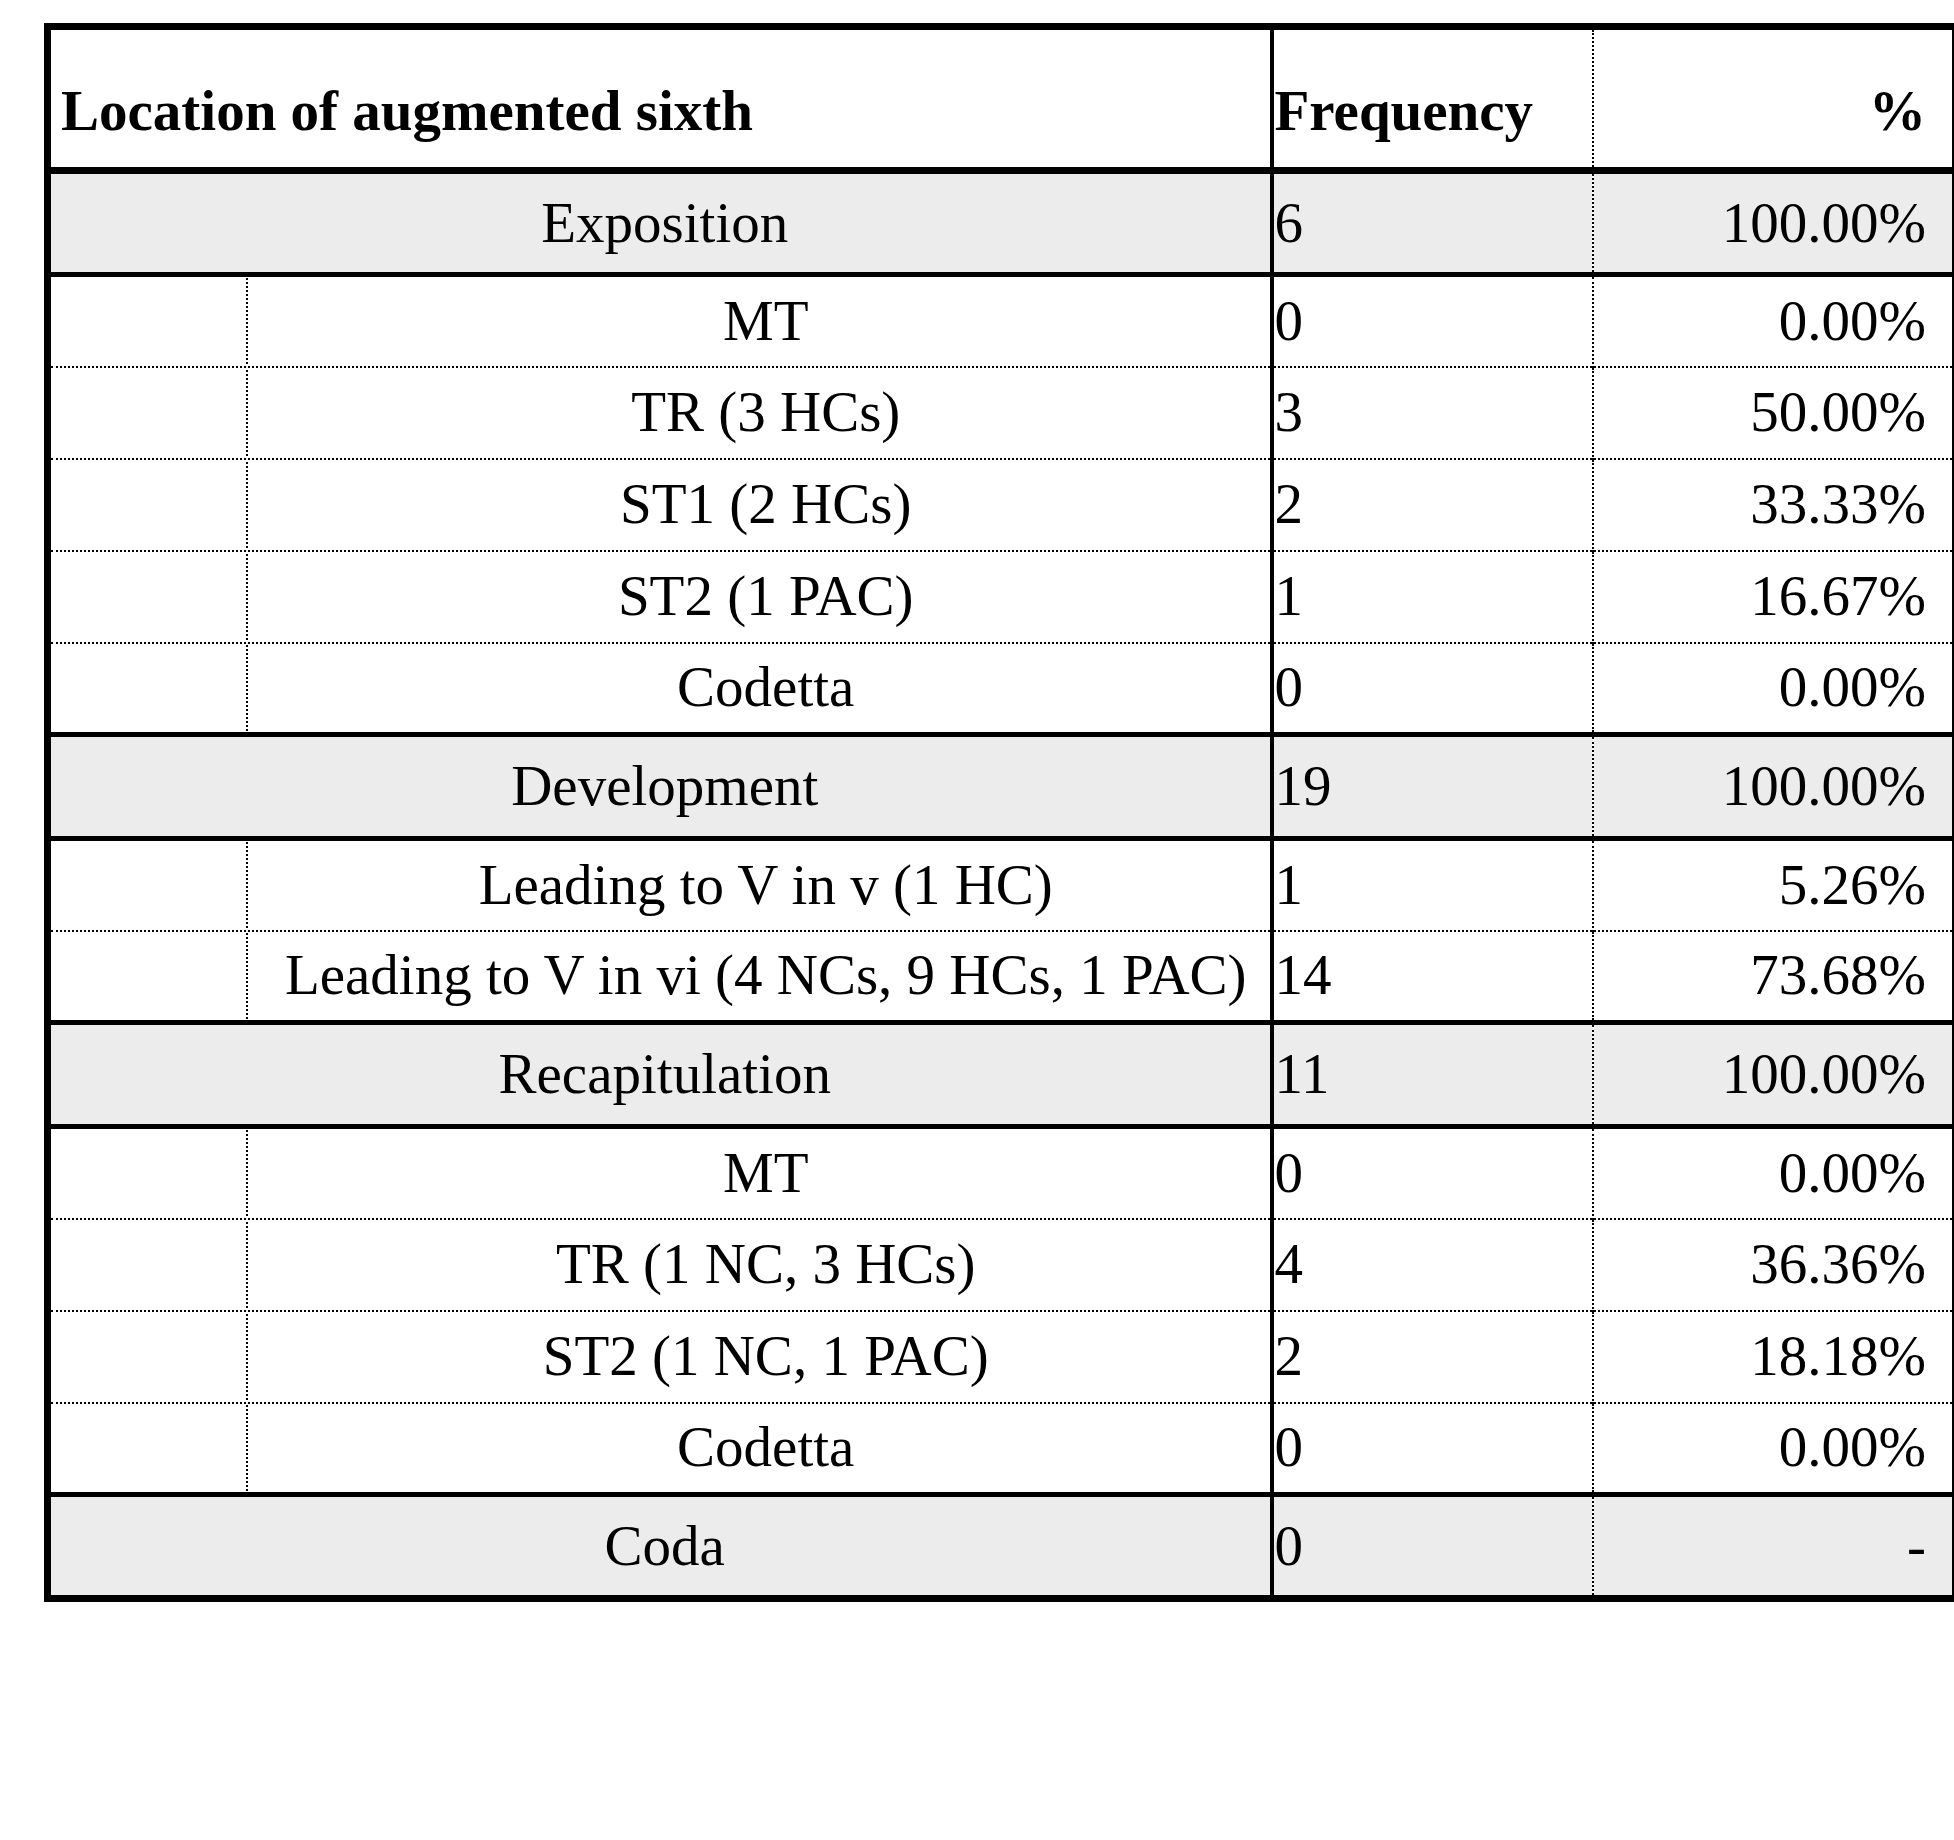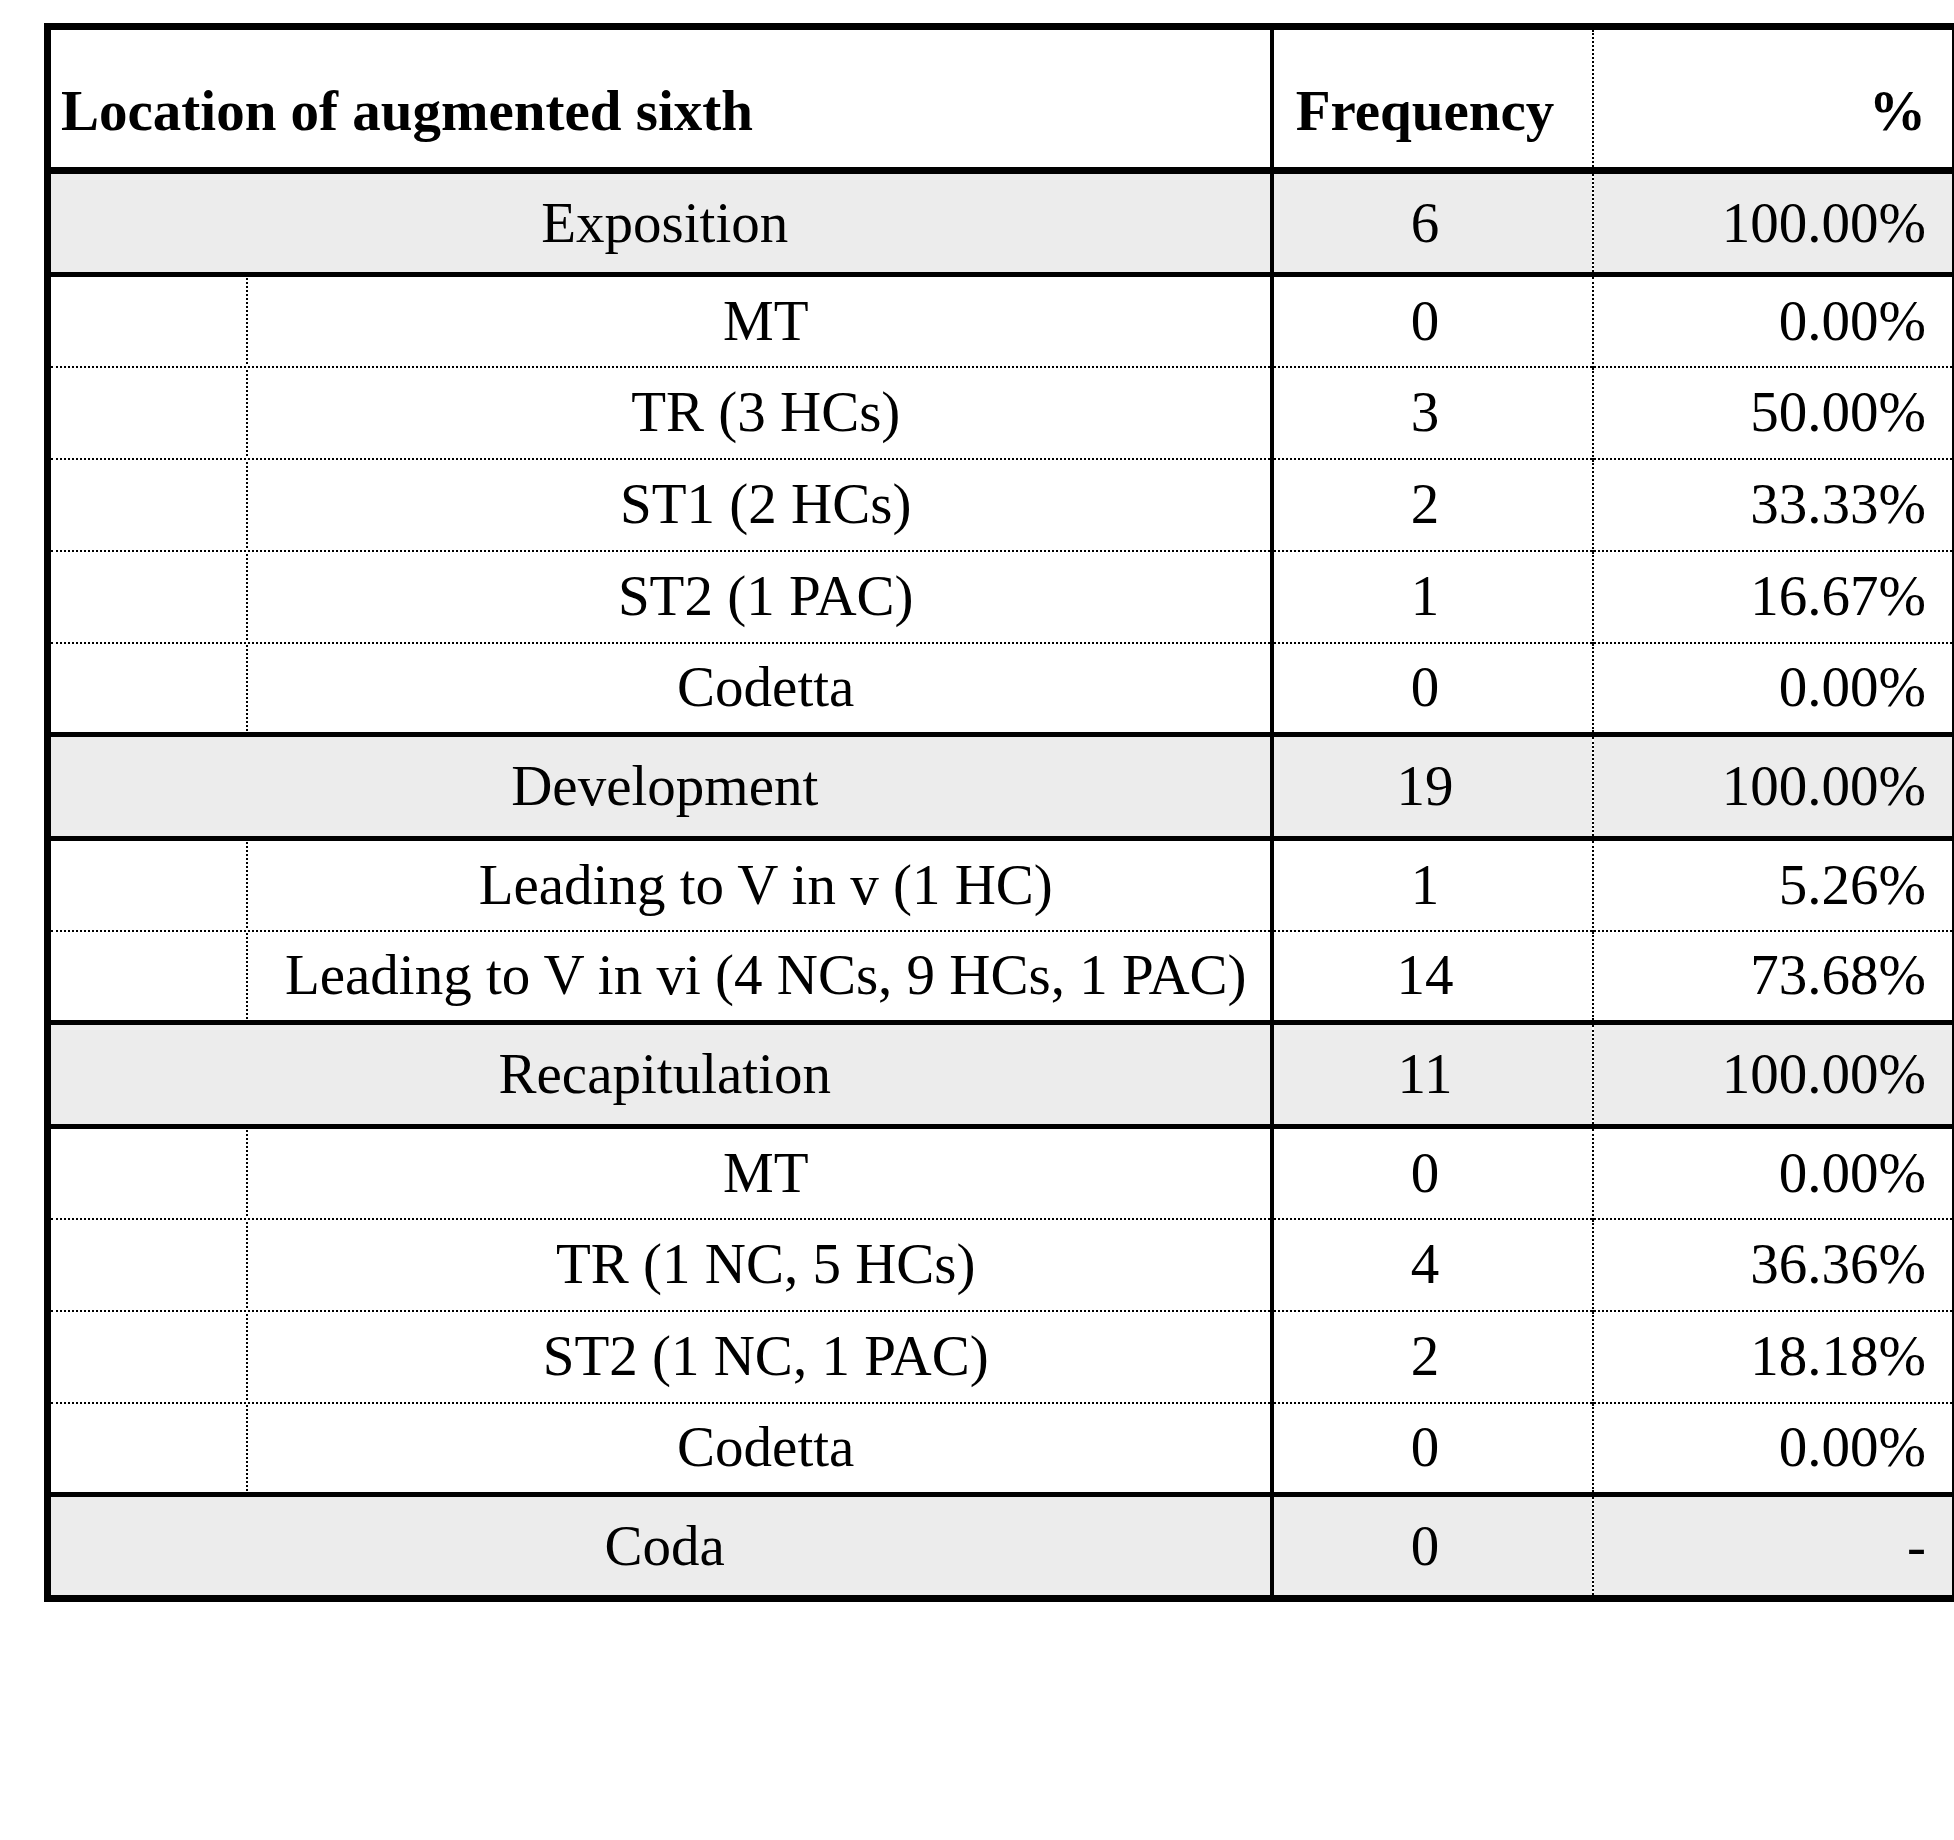--- a/index.html
+++ b/index.html
@@ -47,21 +47,21 @@
     font-weight: bold;
     vertical-align: bottom;
     padding-bottom: 24px;
     border-bottom: 7px solid var(--border-color);
   }
   th.loc {
     text-align: left;
     padding-left: 10px;
   }
   th.freq, td.freq {
-    text-align: center;
+    text-align: left;
     padding-right: 16px;
     border-left: 4px solid var(--border-color);
   }
   th.pct, td.pct {
     text-align: right;
     padding-right: 26px;
     border-left: 2px dotted var(--border-color);
   }
 
   
@@ -158,21 +158,21 @@
         <td class="loc"><span>Recapitulation</span></td>
         <td class="freq">11</td>
         <td class="pct">100.00%</td>
       </tr>
       <tr class="sub">
         <td class="loc"><span class="indent-line"></span><span>MT</span></td>
         <td class="freq">0</td>
         <td class="pct">0.00%</td>
       </tr>
       <tr class="sub">
-        <td class="loc"><span class="indent-line"></span><span>TR (1 NC, 5 HCs)</span></td>
+        <td class="loc"><span class="indent-line"></span><span>TR (1 NC, 3 HCs)</span></td>
         <td class="freq">4</td>
         <td class="pct">36.36%</td>
       </tr>
       <tr class="sub">
         <td class="loc"><span class="indent-line"></span><span>ST2 (1 NC, 1 PAC)</span></td>
         <td class="freq">2</td>
         <td class="pct">18.18%</td>
       </tr>
       <tr class="sub">
         <td class="loc"><span class="indent-line"></span><span>Codetta</span></td>

